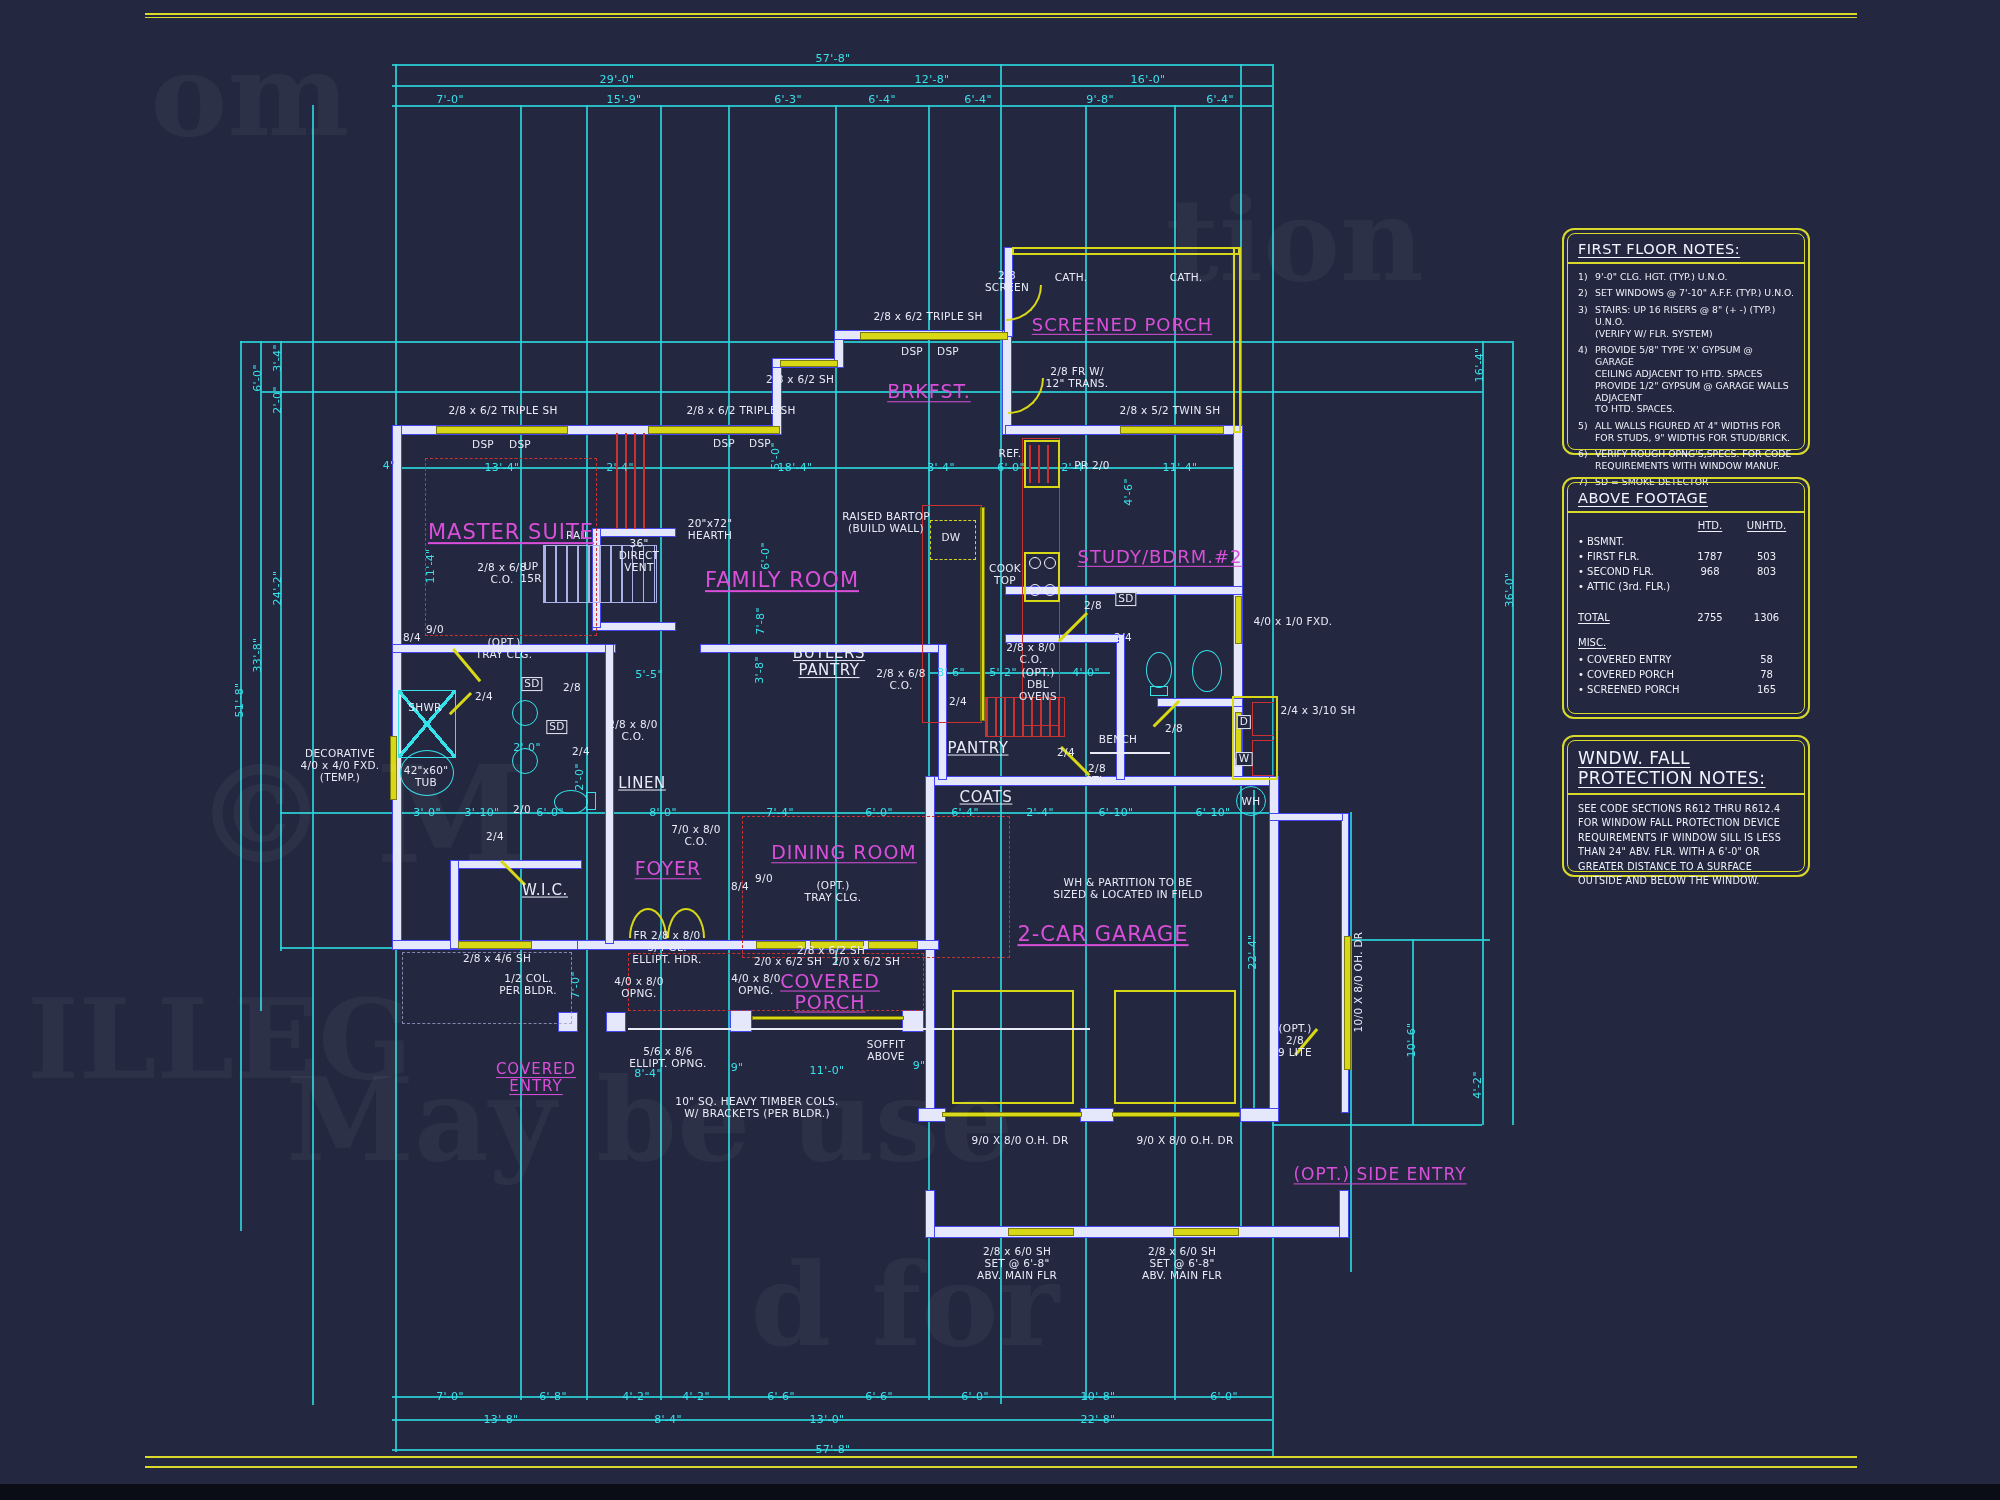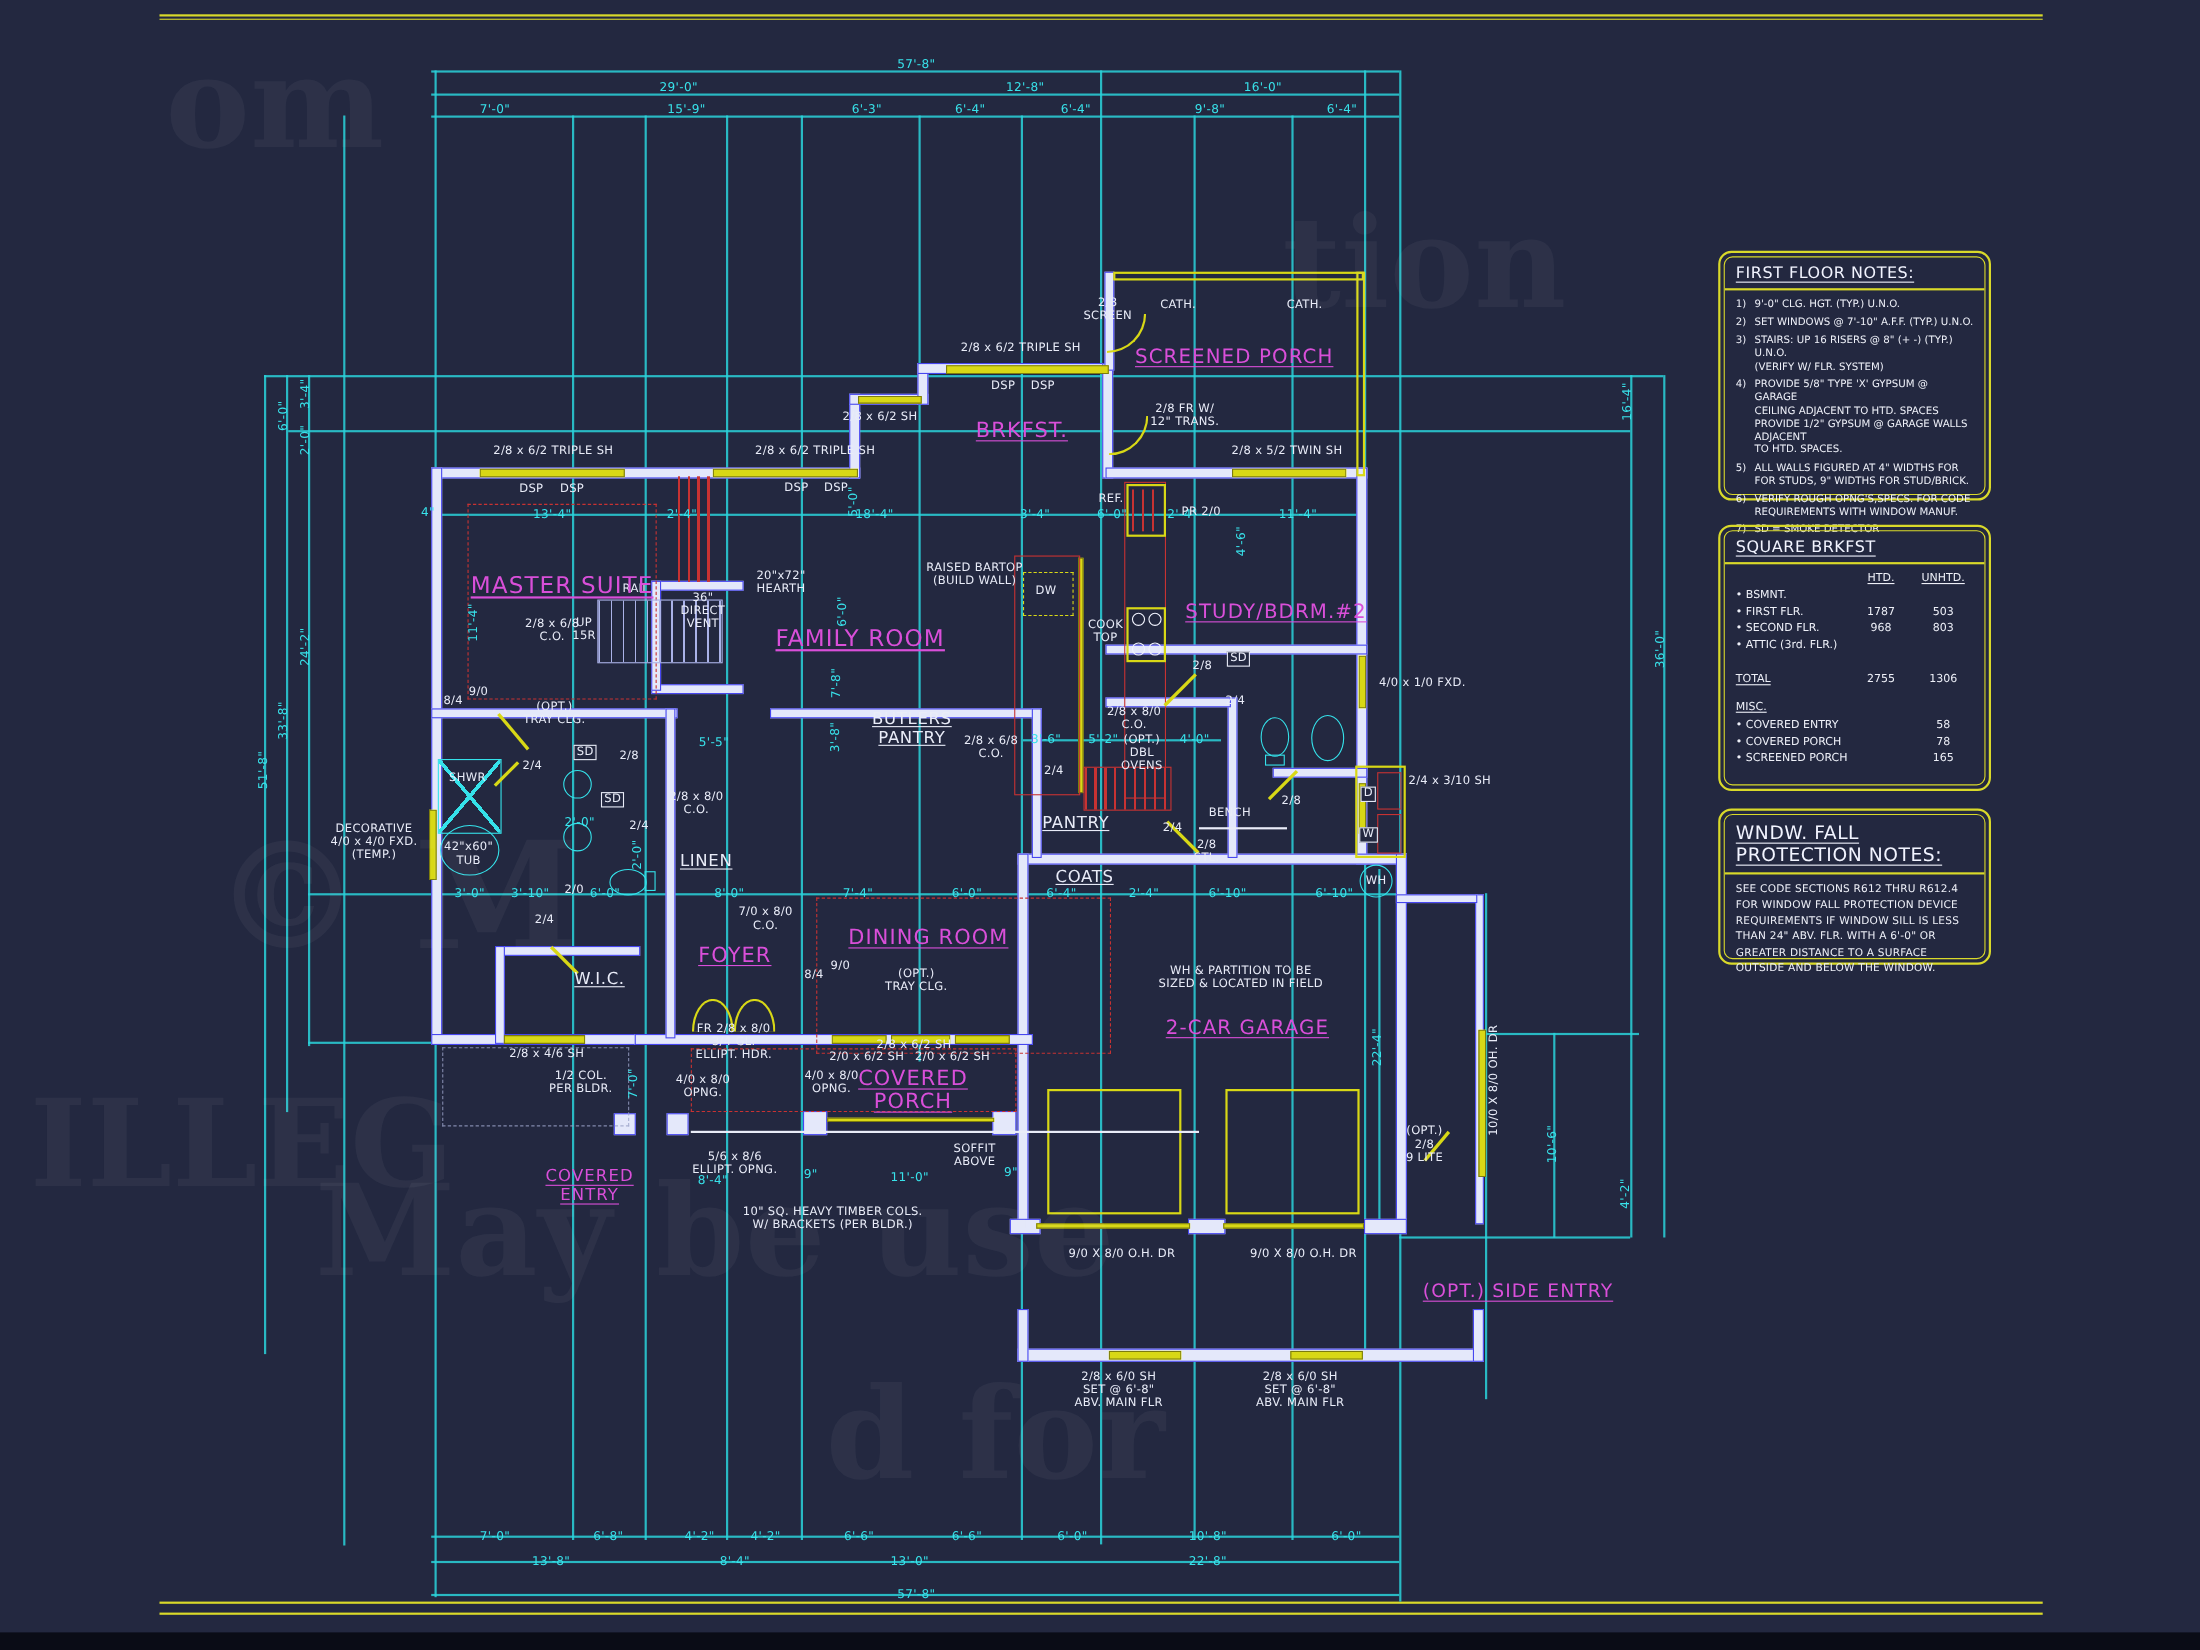--- a/index.html
+++ b/index.html
@@ -411,21 +411,21 @@
       <div class="lbl room-m" style="left: 782px; top: 581px; font-size: 21px; transform: translate(-50%, -50%);">FAMILY ROOM</div>
       <div class="lbl room-m" style="left: 929px; top: 392px; font-size: 19px; transform: translate(-50%, -50%);">BRKFST.</div>
       <div class="lbl room-m" style="left: 1122px; top: 325px; font-size: 18px; transform: translate(-50%, -50%);">SCREENED PORCH</div>
       <div class="lbl room-m" style="left: 1160px; top: 557px; font-size: 18px; transform: translate(-50%, -50%);">STUDY/BDRM.#2</div>
       <div class="lbl room-m" style="left: 844px; top: 853px; font-size: 19px; transform: translate(-50%, -50%);">DINING ROOM</div>
       <div class="lbl room-m" style="left: 668px; top: 869px; font-size: 19px; transform: translate(-50%, -50%);">FOYER</div>
       <div class="lbl room-m" style="left: 830px; top: 992px; font-size: 19px; transform: translate(-50%, -50%);">COVERED
 PORCH</div>
       <div class="lbl room-m" style="left: 536px; top: 1078px; font-size: 15px; transform: translate(-50%, -50%);">COVERED
 ENTRY</div>
-      <div class="lbl room-m" style="left: 1103px; top: 935px; font-size: 18px; transform: translate(-50%, -50%); margin-left: 31px;">2-CAR GARAGE</div>
+      <div class="lbl room-m" style="left: 1103px; top: 935px; font-size: 21px; transform: translate(-50%, -50%);">2-CAR GARAGE</div>
       <div class="lbl room-m" style="left: 1380px; top: 1175px; font-size: 17px; transform: translate(-50%, -50%);">(OPT.) SIDE ENTRY</div>
       <div class="lbl room-w" style="left: 545px; top: 890px; transform: translate(-50%, -50%);">W.I.C.</div>
       <div class="lbl room-w" style="left: 642px; top: 783px; transform: translate(-50%, -50%);">LINEN</div>
       <div class="lbl room-w" style="left: 978px; top: 748px; transform: translate(-50%, -50%);">PANTRY</div>
       <div class="lbl room-w" style="left: 986px; top: 797px; transform: translate(-50%, -50%);">COATS</div>
       <div class="lbl room-w" style="left: 829px; top: 662px; transform: translate(-50%, -50%);">BUTLERS
 PANTRY</div>
     </div>
 
   <div class="ybox" style="left:1562px;top:228px;width:248px;height:227px;">
@@ -466,21 +466,21 @@
           <div class="note-item">
             <span class="note-num">7)</span>
             <span style="white-space: pre-line;">SD = SMOKE DETECTOR</span>
           </div>
         </div>
     </div>
   </div>
 
   <div class="ybox" style="left:1562px;top:477px;width:248px;height:242px;">
     <div class="ybox-in">
-      <div class="box-title">SQUARE BRKFST</div>
+      <div class="box-title">ABOVE FOOTAGE</div>
       <div class="title-rule"></div>
       <div class="sq-head">
         <span class="sq-label"></span>
         <span class="sq-htd u">HTD.</span>
         <span class="sq-un u">UNHTD.</span>
       </div>
       <div id="sqft-rows">
           <div class="sq-row">
             <span class="sq-label bullet">BSMNT.</span>
             <span class="sq-htd"></span>

